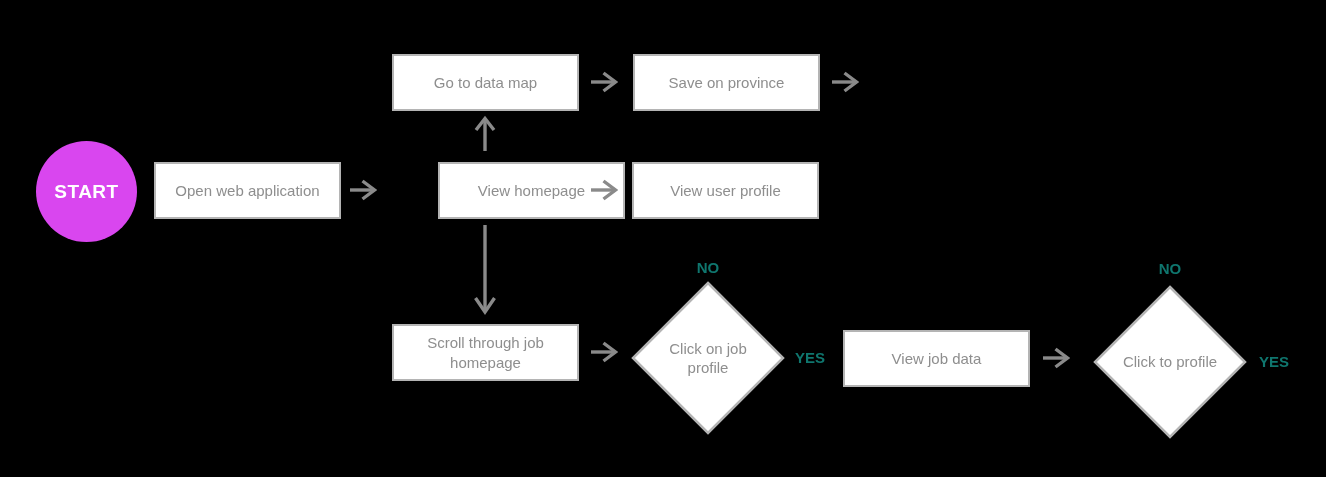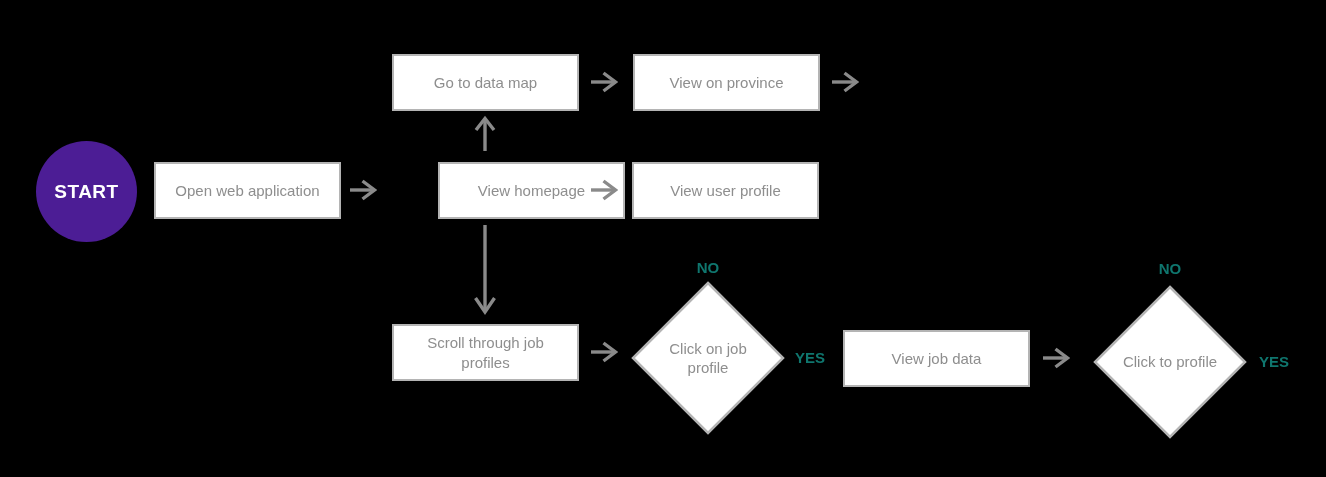--- a/index.html
+++ b/index.html
@@ -29,21 +29,21 @@
     text-align: center;
     padding: 0 14px;
   }
   .start-node {
     position: absolute;
     left: 36px;
     top: 141px;
     width: 101px;
     height: 101px;
     border-radius: 50%;
-    background: #4c1d95;
+    background: #d946ef;
     display: flex;
     align-items: center;
     justify-content: center;
   }
   .start-node .label {
     color: #ffffff;
     font-weight: bold;
     font-size: 19px;
     letter-spacing: 0.5px;
   }
@@ -110,41 +110,41 @@
   <div class="box" style="left:632px; top:162px;">
     <span class="label">View user profile</span>
   </div>
 
   <svg class="arrow" style="left:590px; top:71px;" width="28" height="22" viewBox="0 0 28 22">
     <path d="M1 11 H23"></path>
     <path d="M13.5 2 L25.5 11 L13.5 20"></path>
   </svg>
 
   <div class="box" style="left:633px; top:54px;">
-    <span class="label">View on province</span>
+    <span class="label">Save on province</span>
   </div>
 
   <svg class="arrow" style="left:831px; top:71px;" width="28" height="22" viewBox="0 0 28 22">
     <path d="M1 11 H23"></path>
     <path d="M13.5 2 L25.5 11 L13.5 20"></path>
   </svg>
 
 
   <svg class="arrow" style="left:474px; top:115px;" width="22" height="38" viewBox="0 0 22 38">
     <path d="M11 36 V5"></path>
     <path d="M2 15 L11 3.5 L20 15"></path>
   </svg>
 
   <svg class="arrow" style="left:473px; top:224px;" width="24" height="92" viewBox="0 0 24 92">
     <path d="M12 1 V86"></path>
     <path d="M2.5 74 L12 88 L21.5 74"></path>
   </svg>
 
   <div class="box" style="left:392px; top:324px;">
-    <span class="label">Scroll through job profiles</span>
+    <span class="label">Scroll through job homepage</span>
   </div>
 
   <svg class="arrow" style="left:590px; top:341px;" width="28" height="22" viewBox="0 0 28 22">
     <path d="M1 11 H23"></path>
     <path d="M13.5 2 L25.5 11 L13.5 20"></path>
   </svg>
 
   <div class="diamond" style="left:631px; top:281px;">
     <svg width="154" height="154" viewBox="0 0 154 154">
       <polygon points="77,2 152,77 77,152 2,77" fill="#ffffff" stroke="#b4b4b4" stroke-width="2.5"></polygon>

